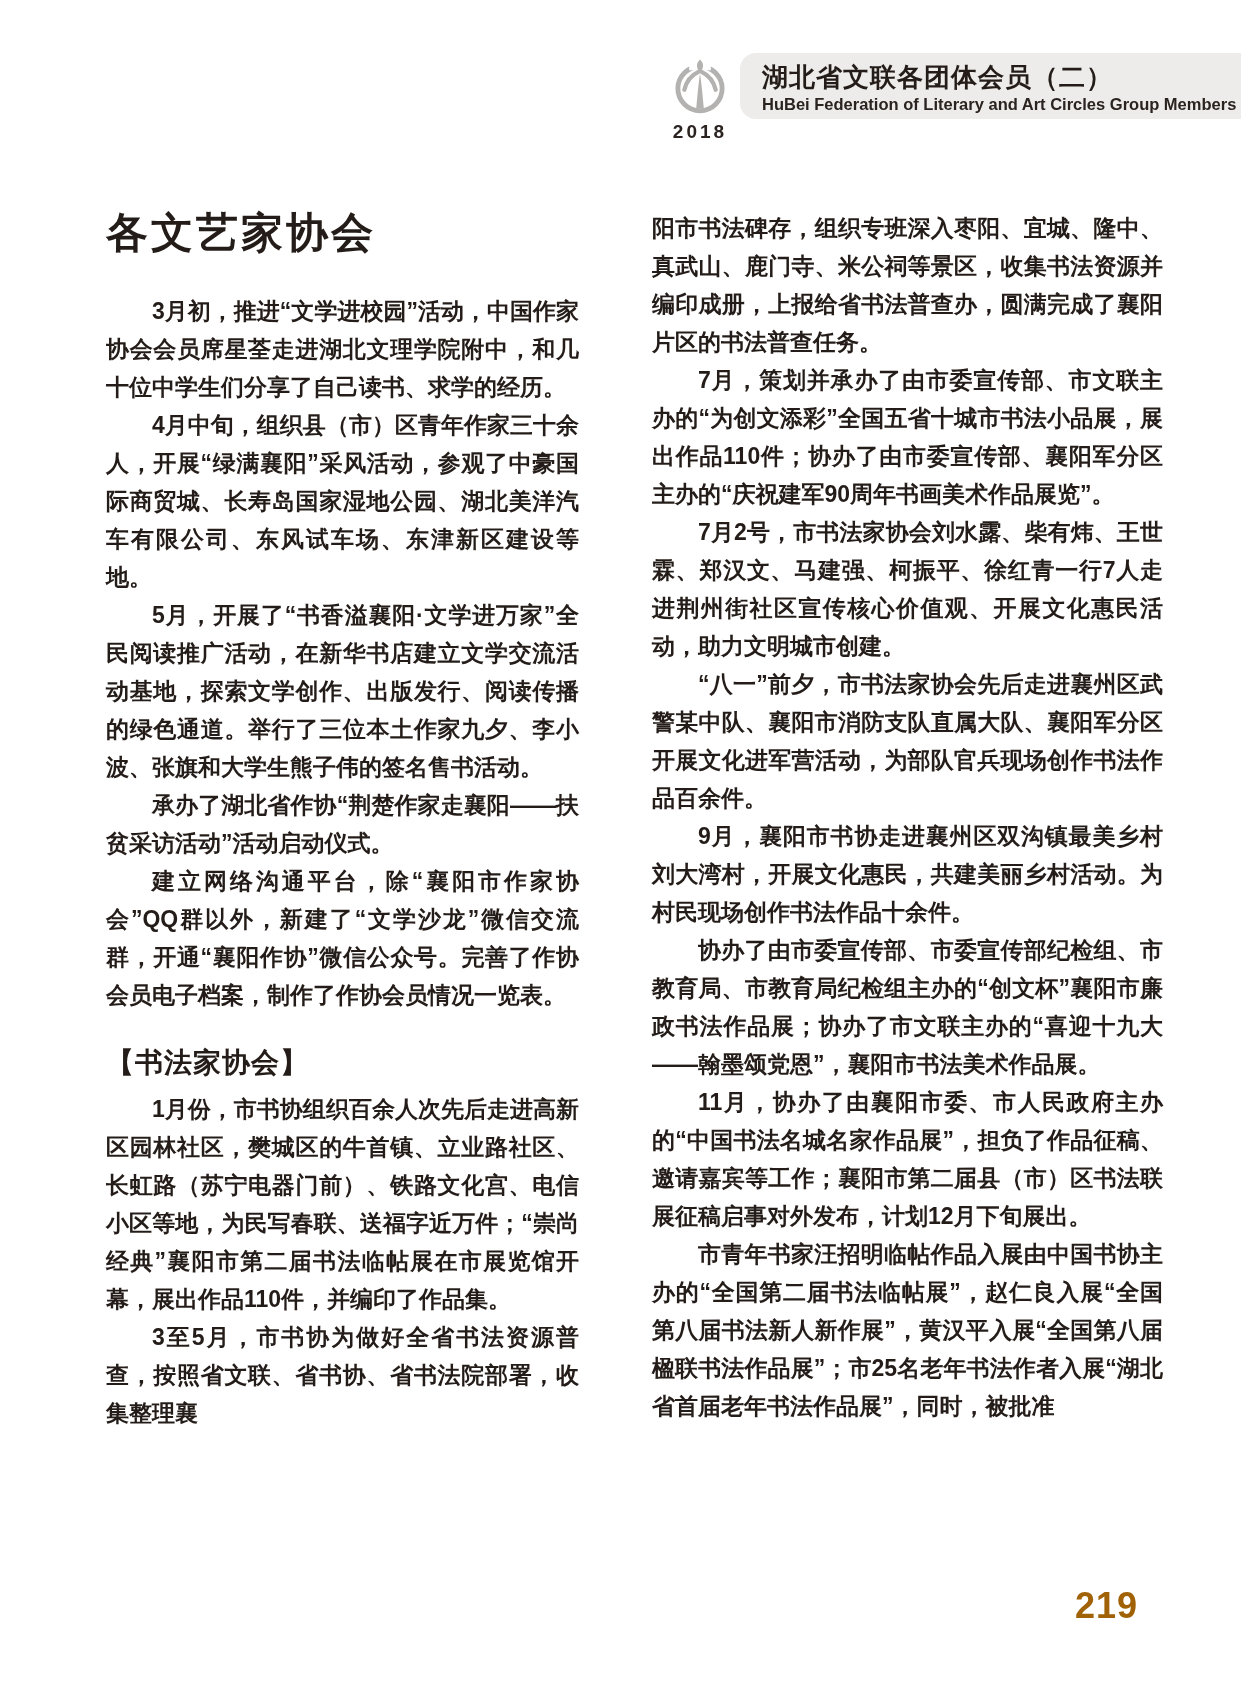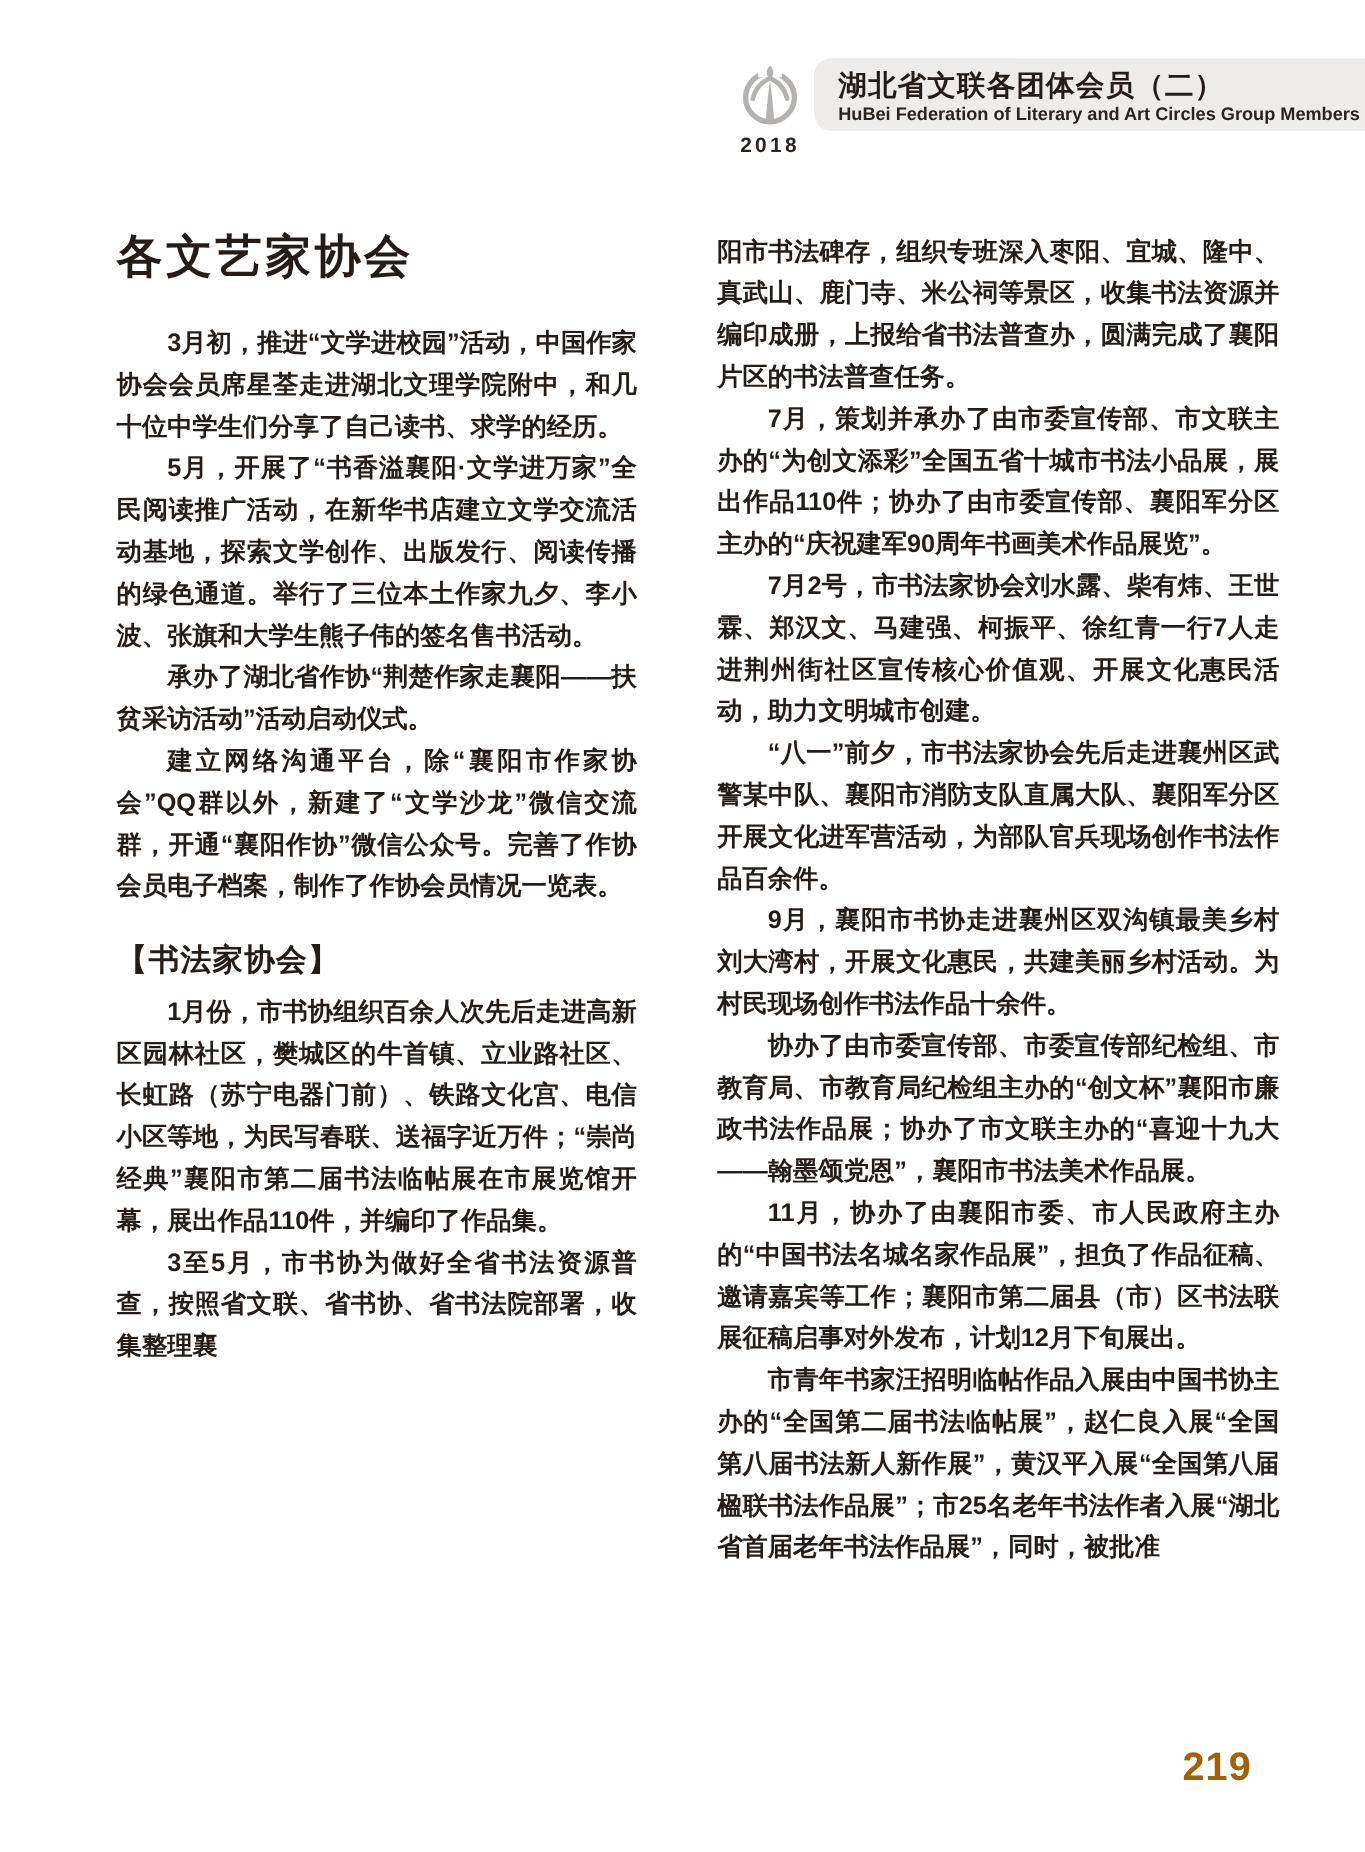--- a/index.html
+++ b/index.html
@@ -85,20 +85,21 @@
 
 <div class="banner">
   <div class="banner-cn">湖北省文联各团体会员（二）</div>
   <div class="banner-en">HuBei Federation of Literary and Art Circles Group Members</div>
 </div>
 
 <div class="col col-left">
   <div class="page-title">各文艺家协会</div>
 
   <p>3月初，推进“文学进校园”活动，中国作家协会会员席星荃走进湖北文理学院附中，和几十位中学生们分享了自己读书、求学的经历。</p>
+  <p>4月中旬，组织县（市）区青年作家三十余人，开展“绿满襄阳”采风活动，参观了中豪国际商贸城、长寿岛国家湿地公园、湖北美洋汽车有限公司、东风试车场、东津新区建设等地。</p>
   <p>5月，开展了“书香溢襄阳·文学进万家”全民阅读推广活动，在新华书店建立文学交流活动基地，探索文学创作、出版发行、阅读传播的绿色通道。举行了三位本土作家九夕、李小波、张旗和大学生熊子伟的签名售书活动。</p>
   <p>承办了湖北省作协“荆楚作家走襄阳——扶贫采访活动”活动启动仪式。</p>
   <p>建立网络沟通平台，除“襄阳市作家协会”QQ群以外，新建了“文学沙龙”微信交流群，开通“襄阳作协”微信公众号。完善了作协会员电子档案，制作了作协会员情况一览表。</p>
 
   <div class="section-heading second">【书法家协会】</div>
   <p>1月份，市书协组织百余人次先后走进高新区园林社区，樊城区的牛首镇、立业路社区、长虹路（苏宁电器门前）、铁路文化宫、电信小区等地，为民写春联、送福字近万件；“崇尚经典”襄阳市第二届书法临帖展在市展览馆开幕，展出作品110件，并编印了作品集。</p>
   <p>3至5月，市书协为做好全省书法资源普查，按照省文联、省书协、省书法院部署，收集整理襄</p>
 </div>
 
 <div class="col col-right">

